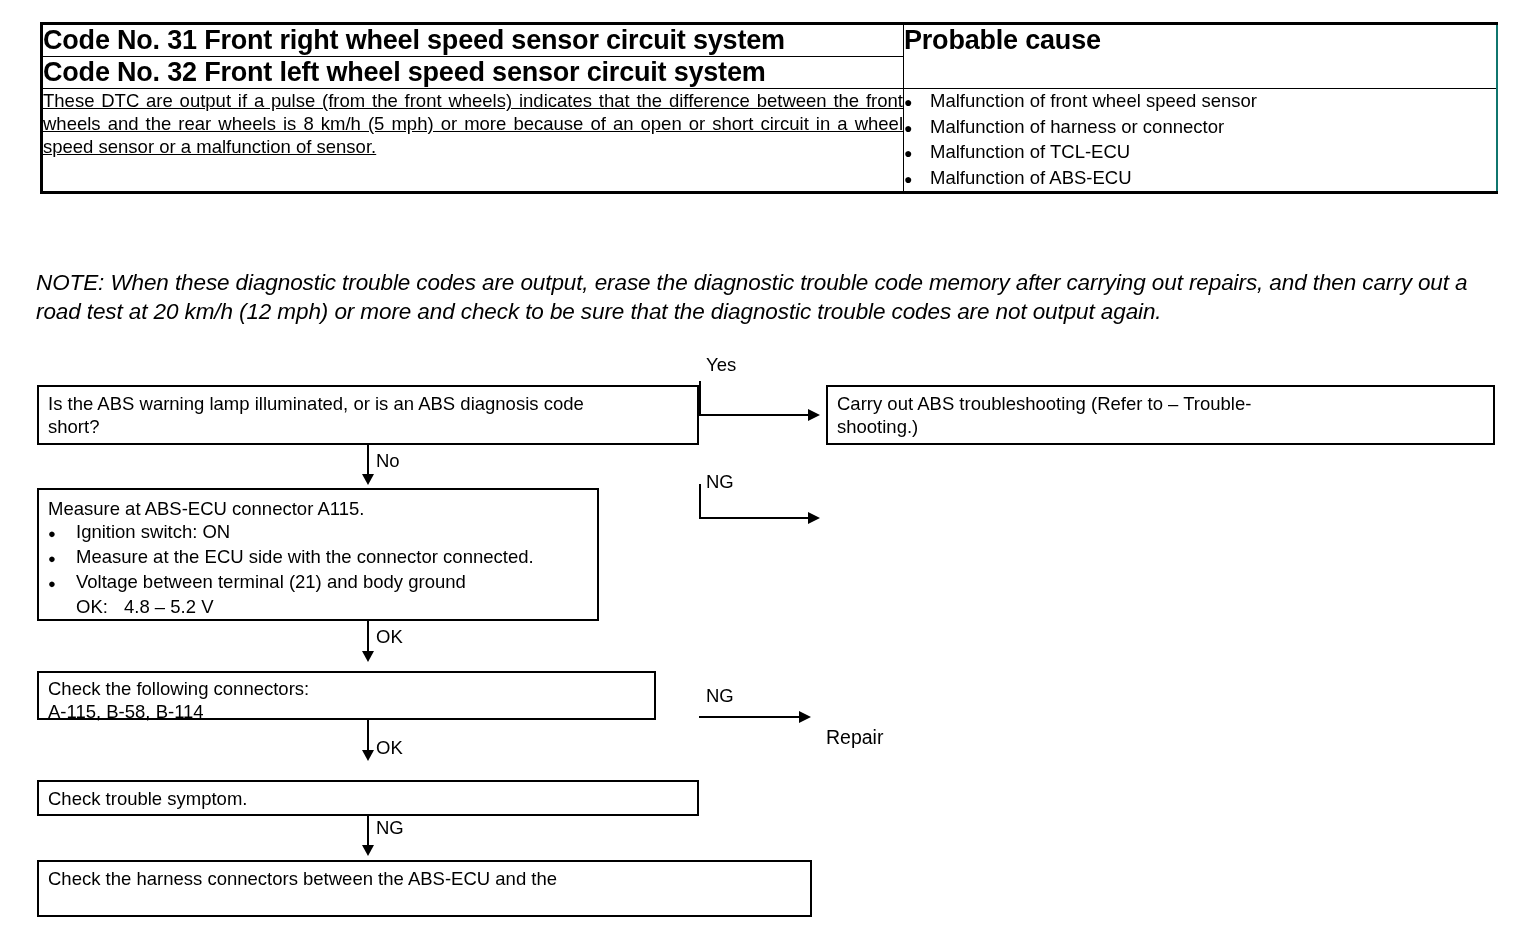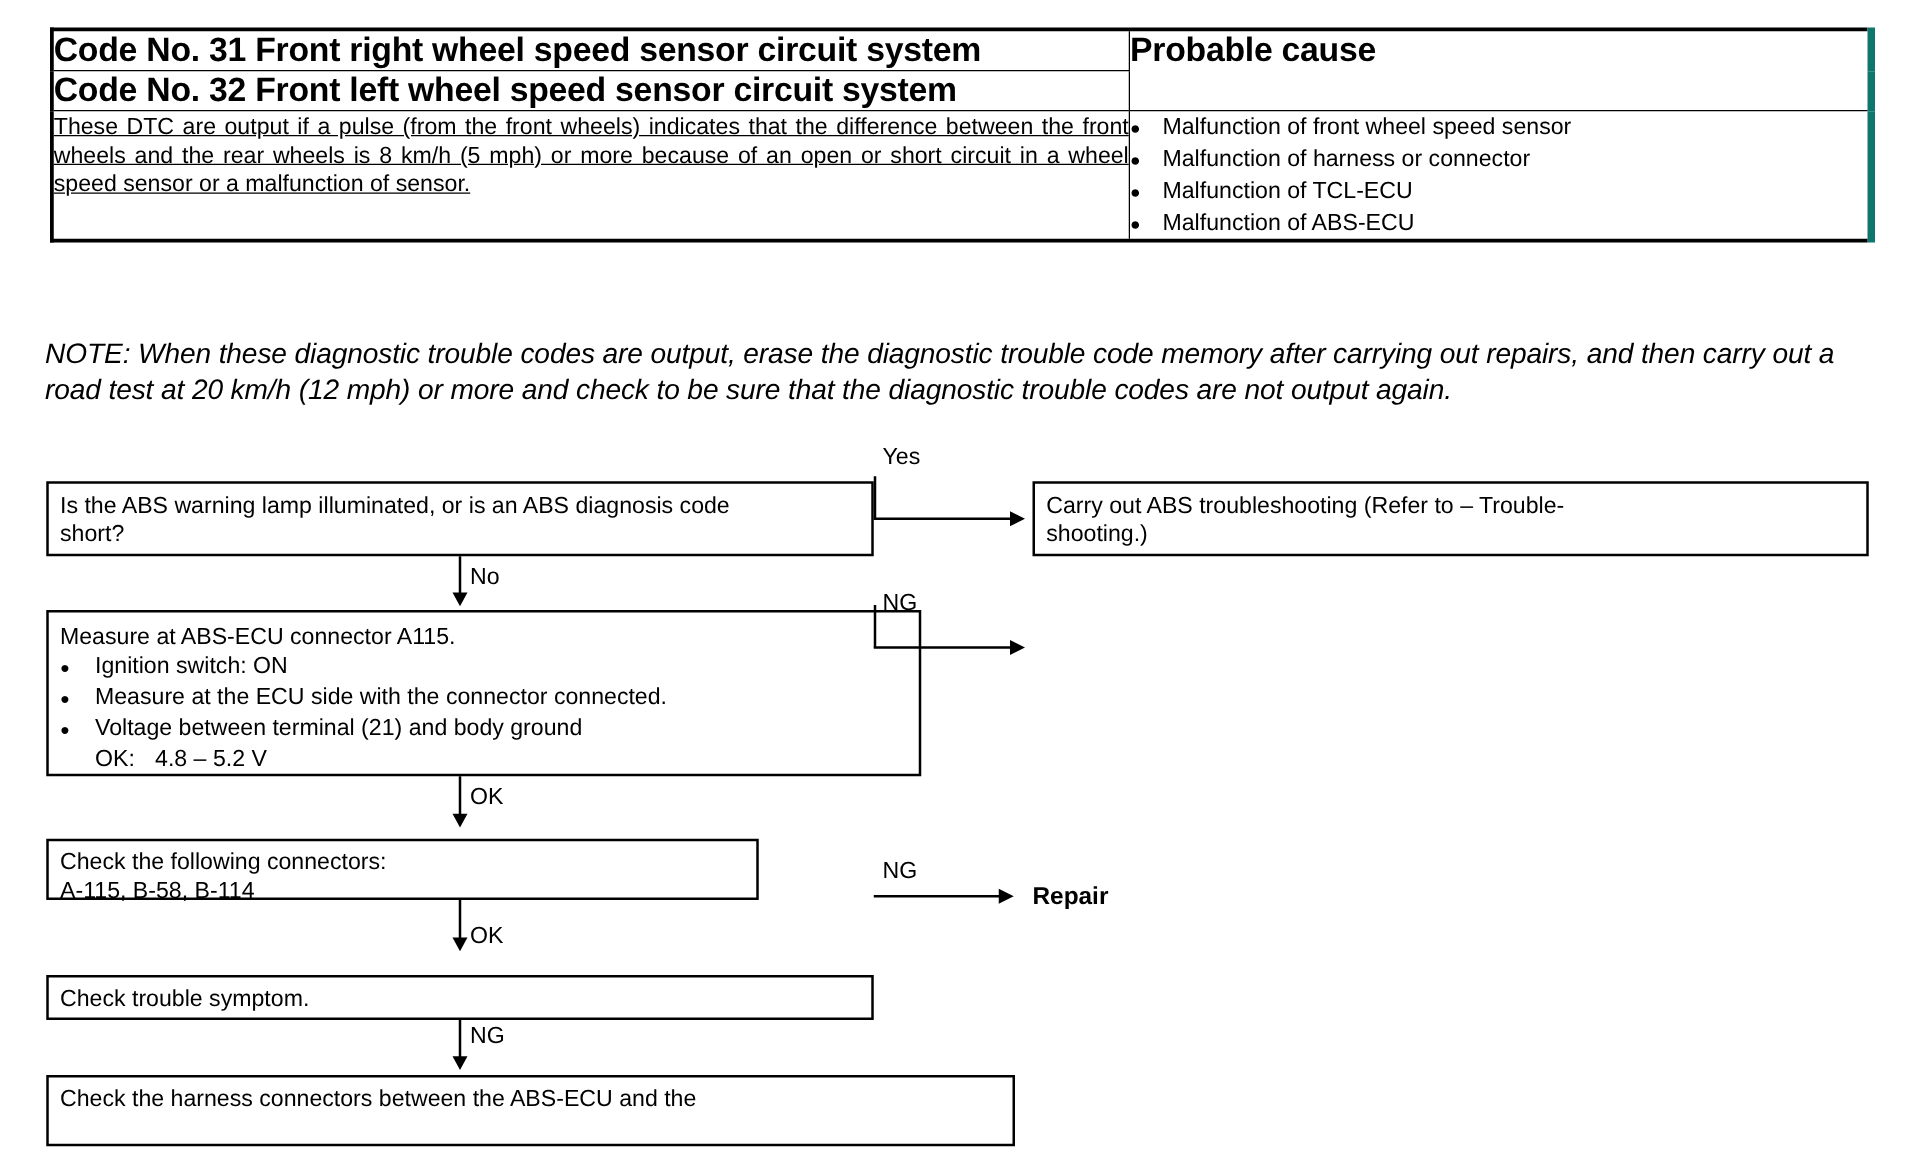--- a/index.html
+++ b/index.html
@@ -24,21 +24,21 @@
     width: 1455px;
     border-collapse: collapse;
     table-layout: fixed;
   }
   .dtc-table td {
     border: 1.5px solid #000;
     vertical-align: top;
     padding: 0;
   }
   .dtc-table .outer-l { border-left: 3px solid #000; }
-  .dtc-table .outer-r { border-right: 6px solid #0f766e; }
+  .dtc-table .outer-r { border-right: 2px solid #0f766e; }
   .dtc-table .outer-t { border-top: 3px solid #000; }
   .dtc-table .outer-b { border-bottom: 3px solid #000; }
 
   .code-cell {
     font-size: 27px;
     font-weight: bold;
     padding: 6px 0 7px 18px;
     letter-spacing: -0.2px;
     white-space: nowrap;
   }
@@ -106,21 +106,21 @@
     font-size: 13px;
   }
   .fbox .ind { padding-left: 28px; }
   .bold { font-weight: normal; }
 
   .plain-label {
     position: absolute;
     font-size: 18.5px;
     line-height: 20px;
   }
-  .plain-label.strong { font-weight: bold; font-size: 19.5px; }
+  .plain-label.strong { font-weight: normal; font-size: 19.5px; margin-top: 20px; }
 
   
   .vline { position: absolute; width: 2px; background: #000; }
   .hline { position: absolute; height: 2px; background: #000; }
   .arrow-down {
     position: absolute;
     width: 0; height: 0;
     border-left: 6.5px solid transparent;
     border-right: 6.5px solid transparent;
     border-top: 11px solid #000;
@@ -195,21 +195,21 @@
 
   <div class="fbox" style="left:826px; top:385px; width:669px; height:60px;">
     <div>Carry out ABS troubleshooting (Refer to  – Trouble-</div>
     <div>shooting.)</div>
   </div>
 
   <div class="vline" style="left:367px; top:445px; height:33px;"></div>
   <div class="arrow-down" style="left:361.5px; top:474px;"></div>
   <div class="edge-label" style="left:376px; top:451px;">No</div>
 
-  <div class="fbox" style="left:37px; top:488px; width:700px; height:133px; padding-top:7px;">
+  <div class="fbox" style="left:37px; top:488px; width:562px; height:133px; padding-top:7px;">
     <div>Measure at ABS-ECU connector A115.</div>
     <div class="hang">
       <span class="bullet">●</span>
       <span>Ignition switch: ON</span>
     </div>
     <div class="hang">
       <span class="bullet">●</span>
       <span>Measure at the ECU side with the connector connected.</span>
     </div>
     <div class="hang">
@@ -225,21 +225,21 @@
   <div class="vline" style="left:699px; top:484px; height:34px;"></div>
   <div class="hline" style="left:699px; top:517px; width:112px;"></div>
   <div class="arrow-right" style="left:808px; top:511.5px;"></div>
   <div class="edge-label" style="left:706px; top:472px;">NG</div>
 
 
   <div class="vline" style="left:367px; top:621px; height:34px;"></div>
   <div class="arrow-down" style="left:361.5px; top:651px;"></div>
   <div class="edge-label" style="left:376px; top:627px;">OK</div>
 
-  <div class="fbox" style="left:37px; top:671px; width:570px; height:49px; padding-top:4px;">
+  <div class="fbox" style="left:37px; top:671px; width:619px; height:49px; padding-top:4px;">
     <div class="bold">Check the following connectors:</div>
     <div>A-115, B-58, B-114</div>
   </div>
 
   <div class="hline" style="left:699px; top:716px; width:103px;"></div>
   <div class="arrow-right" style="left:799px; top:710.5px;"></div>
   <div class="edge-label" style="left:706px; top:686px;">NG</div>
   <div class="plain-label strong" style="left:826px; top:707px;">Repair</div>
 
   <div class="vline" style="left:367px; top:720px; height:34px;"></div>

